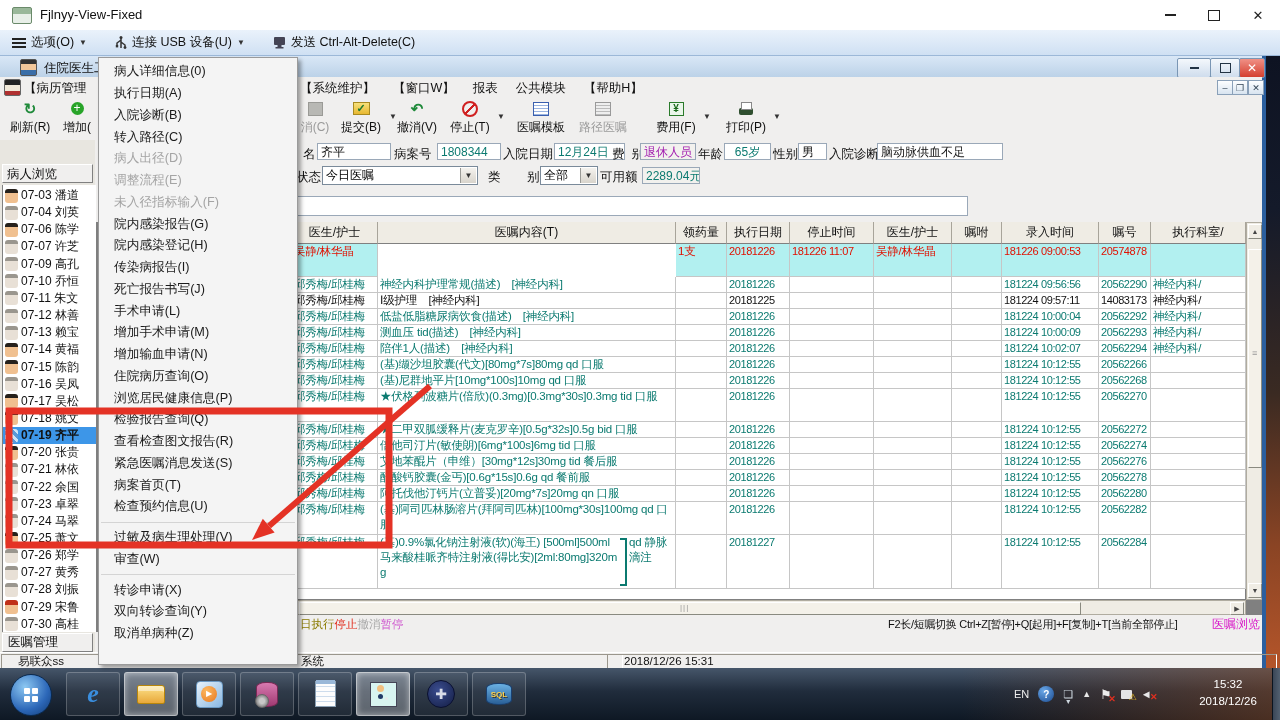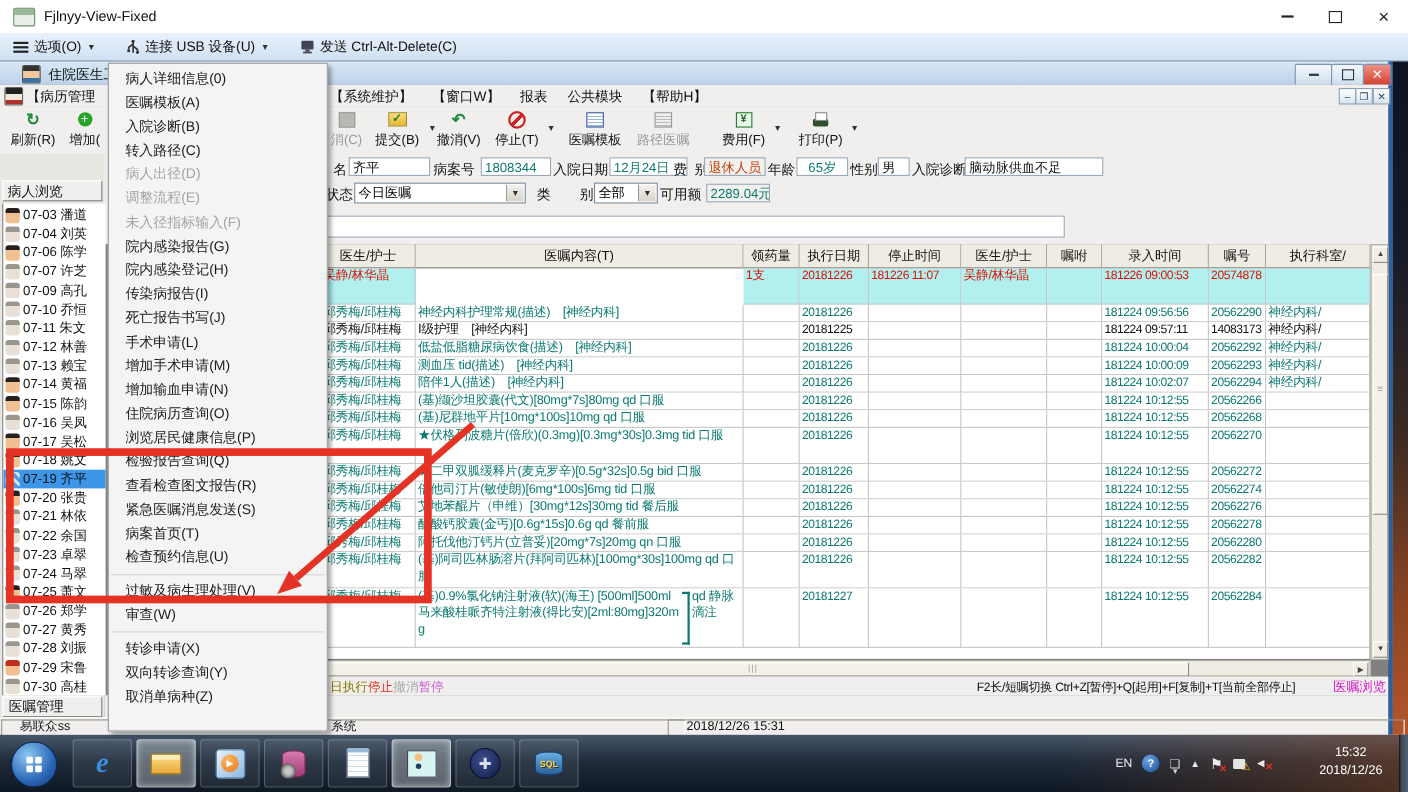--- a/index.html
+++ b/index.html
@@ -58,21 +58,21 @@
   
   .info-area{left:0;top:140px;width:1262px;height:82px;background:#f0efee;}
   .chkbox{left:8px;top:145px;width:11px;height:11px;background:#fff;border:1px solid #707070;}
   .chklabel{left:25px;top:144px;font-size:12.5px;color:#111;}
   .flabel{top:146px;font-size:12.5px;color:#111;white-space:pre;}
   .ffield{top:143px;height:17px;background:#fff;border:1px solid #9aa8b8;font-size:12px;line-height:17px;padding-left:3px;overflow:hidden;white-space:nowrap;box-sizing:border-box;}
   .ffield.center{text-align:center;padding-left:0;}
   .ffield.greybg{background:#f2f1ee;}
   .c-teal{color:#0b7a70;}
   .c-black{color:#111;}
-  .c-grey{color:#c2410c;}
+  .c-grey{color:#a21caf;}
   .c-red{color:#e01000;}
   .r2label{top:169px;font-size:12.5px;color:#111;}
   .dd{top:166px;height:19px;background:#fff;border:1px solid #7a8a9a;box-sizing:border-box;font-size:12px;line-height:17px;padding-left:3px;overflow:hidden;}
   .ddbtn{position:absolute;right:1px;top:1px;bottom:1px;width:15px;background:linear-gradient(#f4f2ee,#d8d4cc);border-left:1px solid #9a9a96;color:#333;font-size:8px;display:flex;align-items:center;justify-content:center;}
 
   
   .lp-bg{left:0;top:140px;width:95px;height:512px;background:#e8e6e0;}
   .lp-header{left:2px;top:164px;width:91px;height:19px;background:#f0efee;border:1px solid;border-color:#fff #808080 #808080 #fff;font-size:12.5px;color:#111;line-height:18px;padding-left:4px;box-sizing:border-box;}
   .lp-list{left:2px;top:185px;width:93px;height:447px;background:#fff;border-left:1px solid #808080;overflow:hidden;}
   .prow{position:absolute;left:0;width:200px;height:17px;display:flex;align-items:center;gap:3px;font-size:12px;color:#111;padding-left:2px;}
@@ -366,21 +366,21 @@
       <div class="prow" style="top: 207.8px;">
         <div class="av av-male"></div>
         <div style="white-space: nowrap;">07-17 吴松</div>
       </div>
       <div class="prow" style="top: 224.95px;">
         <div class="av av-male"></div>
         <div style="white-space: nowrap;">07-18 姚文</div>
       </div>
       <div class="prow sel" style="top: 242.1px;">
         <div class="av av-selected"></div>
-        <div style="white-space: nowrap;">07-19 齐平</div>
+        <div style="white-space: nowrap; font-weight: bold;">07-19 齐平</div>
       </div>
       <div class="prow" style="top: 259.25px;">
         <div class="av av-male"></div>
         <div style="white-space: nowrap;">07-20 张贵</div>
       </div>
       <div class="prow" style="top: 276.4px;">
         <div class="av av-gray"></div>
         <div style="white-space: nowrap;">07-21 林依</div>
       </div>
       <div class="prow" style="top: 293.55px;">
@@ -651,21 +651,21 @@
   <div class="abs statusbar">
     <div class="st-cell" style="left:1px;width:604px;">
       <span>易联众ss</span>
       <span style="position:absolute;left:299px;top:0;">系统</span>
     </div>
     <div class="st-cell" style="left:607px;width:652px;">2018/12/26 15:31</div>
   </div>
 
   <div class="abs ctxmenu" id="ctxmenu">
       <div class="mi">病人详细信息(0)</div>
-      <div class="mi">医嘱模板(A)</div>
+      <div class="mi">执行日期(A)</div>
       <div class="mi">入院诊断(B)</div>
       <div class="mi">转入路径(C)</div>
       <div class="mi disabled">病人出径(D)</div>
       <div class="mi disabled">调整流程(E)</div>
       <div class="mi disabled">未入径指标输入(F)</div>
       <div class="mi">院内感染报告(G)</div>
       <div class="mi">院内感染登记(H)</div>
       <div class="mi">传染病报告(I)</div>
       <div class="mi">死亡报告书写(J)</div>
       <div class="mi">手术申请(L)</div>

